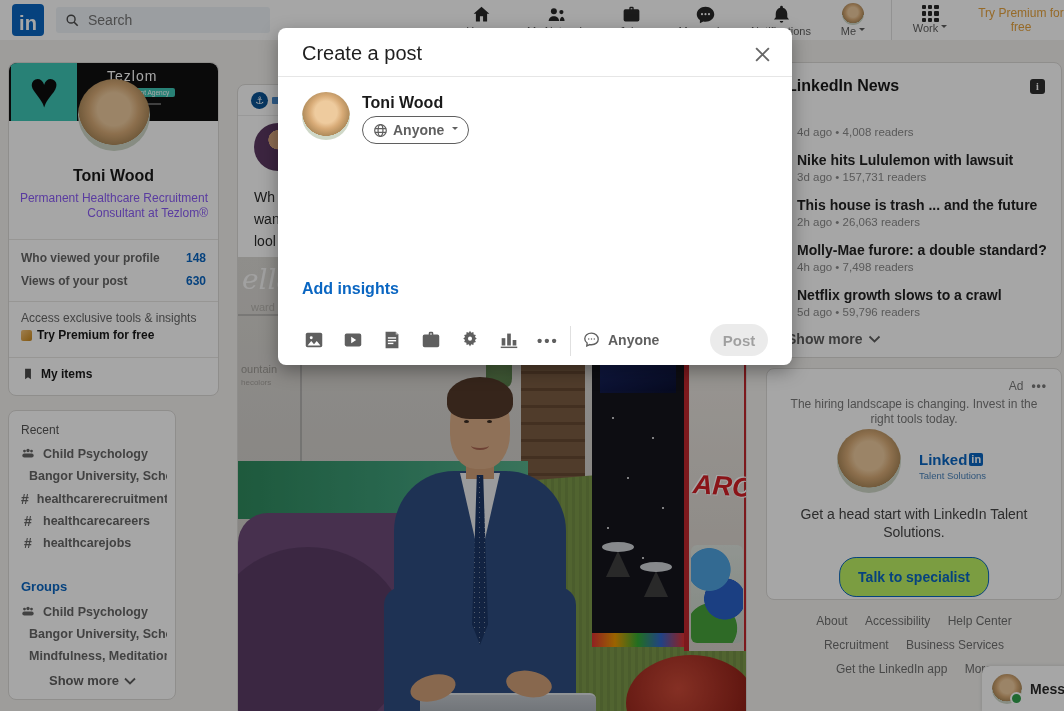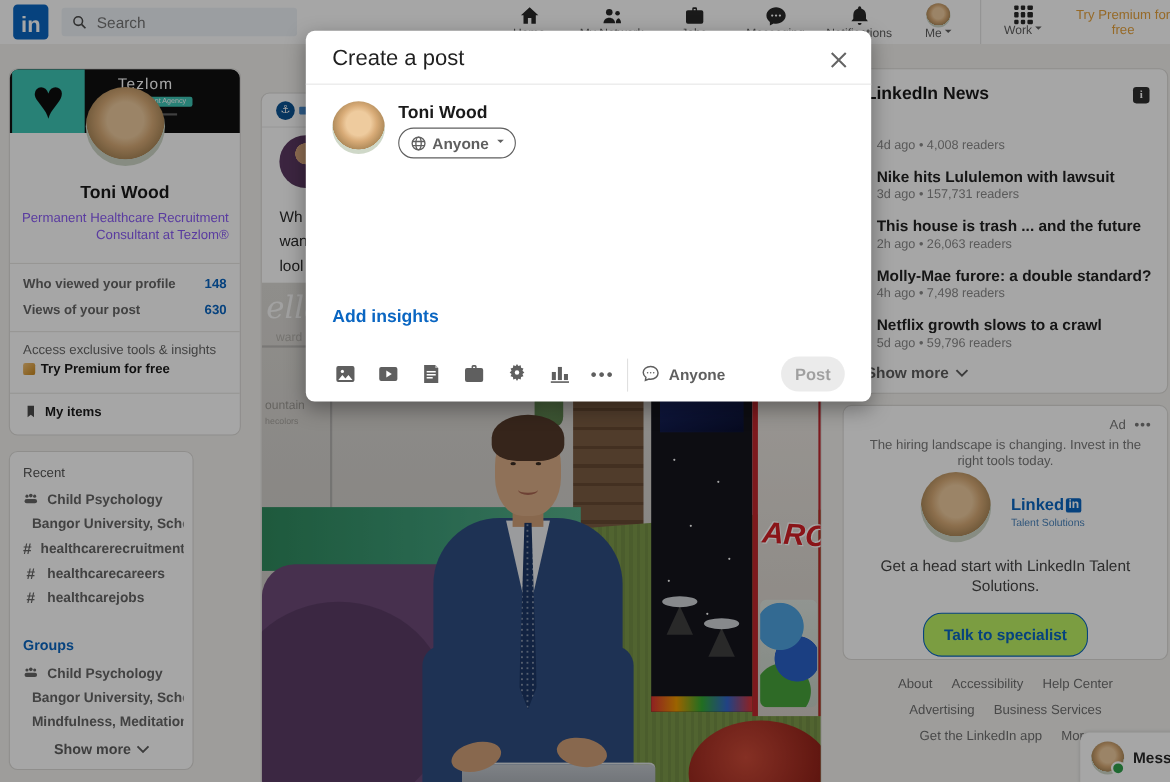--- a/index.html
+++ b/index.html
@@ -508,21 +508,21 @@
     <button class="ad-cta clickable">Talk to specialist</button>
   </div>
 
   <div class="footer">
     <div class="frow">
       <a href="#" class="clickable">About</a>
       <a href="#" class="clickable">Accessibility</a>
       <a href="#" class="clickable">Help Center</a>
     </div>
     <div class="frow">
-      <a href="#" class="clickable">Advertising</a>
+      <a href="#" class="clickable">Recruitment</a>
       <a href="#" class="clickable">Business Services</a>
     </div>
     <div class="frow">
       <a href="#" class="clickable">Get the LinkedIn app</a>
       <a href="#" class="clickable">More</a>
     </div>
   </div>
 
   <div class="msg-widget clickable">
     <div class="msg-avatar avatar-toni">

